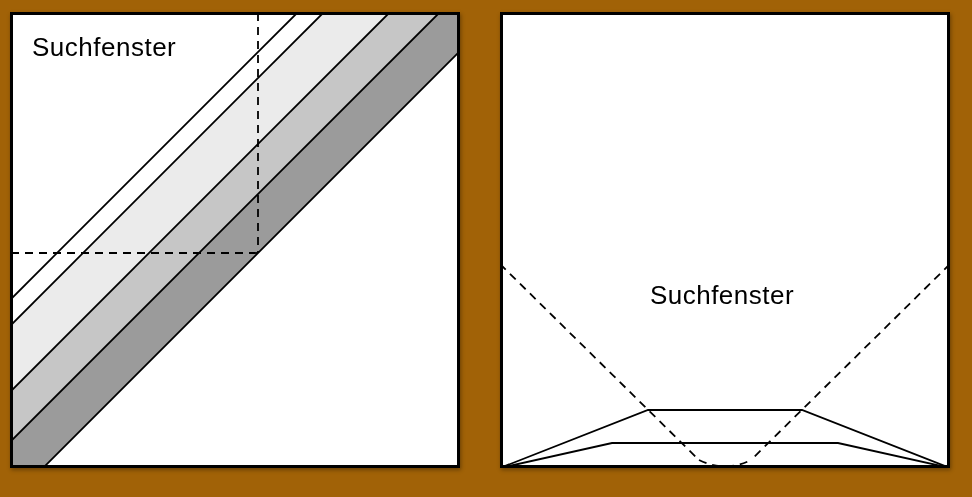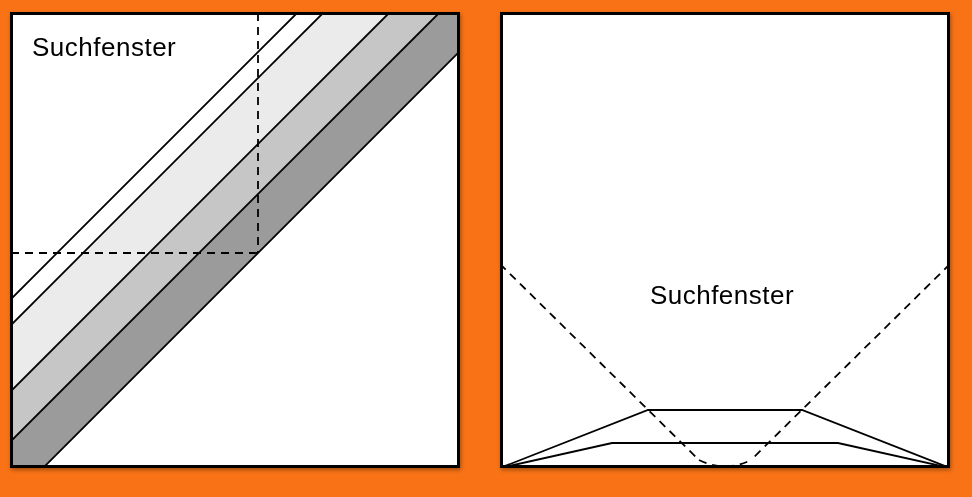--- a/index.html
+++ b/index.html
@@ -5,21 +5,21 @@
   html, body {
     margin: 0;
     padding: 0;
     background: #ffffff;
     font-family: "Liberation Sans", sans-serif;
   }
   .figure {
     position: relative;
     width: 972px;
     height: 497px;
-    background: #f97316;
+    background: #a16207;
     overflow: hidden;
   }
   .panel {
     position: absolute;
     top: 12px;
     width: 450px;
     height: 456px;
     box-shadow: 1px 2px 4px rgba(0,0,0,0.35);
     background: #ffffff;
   }

